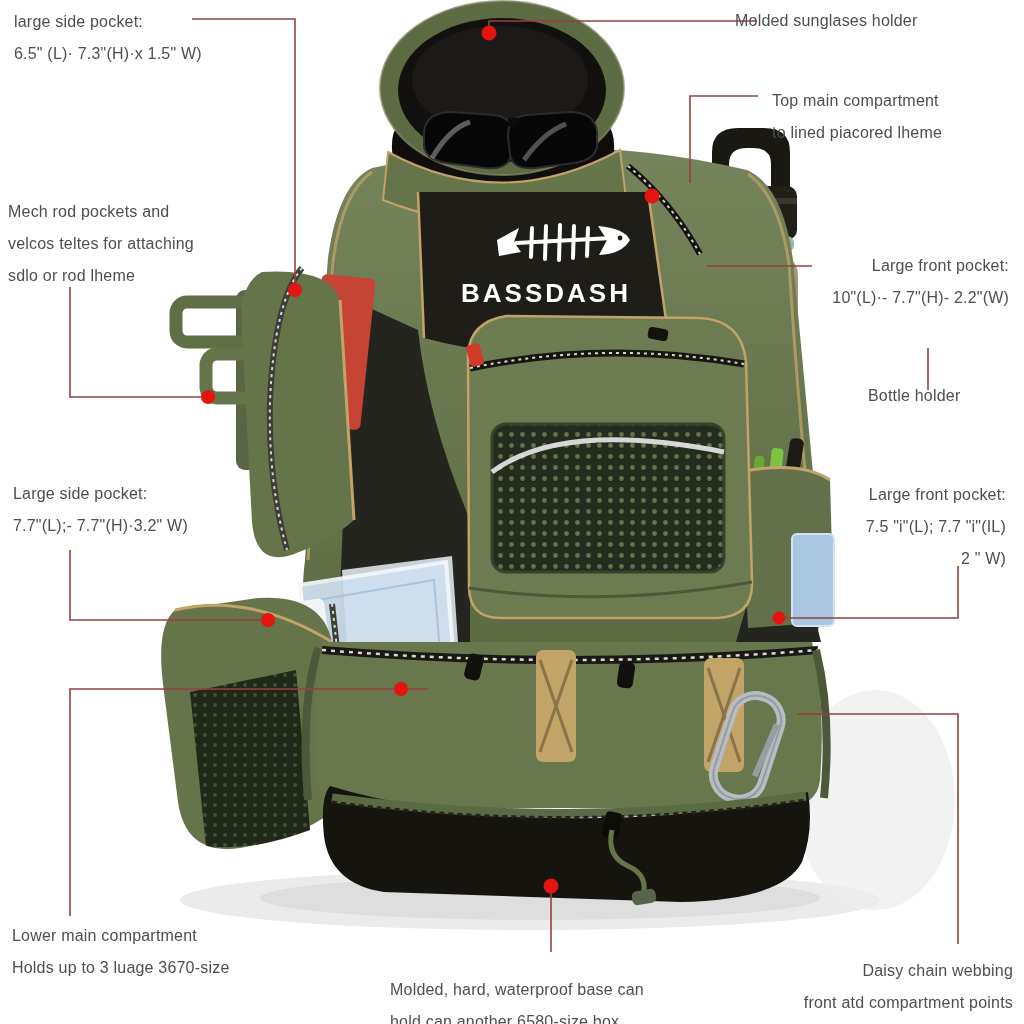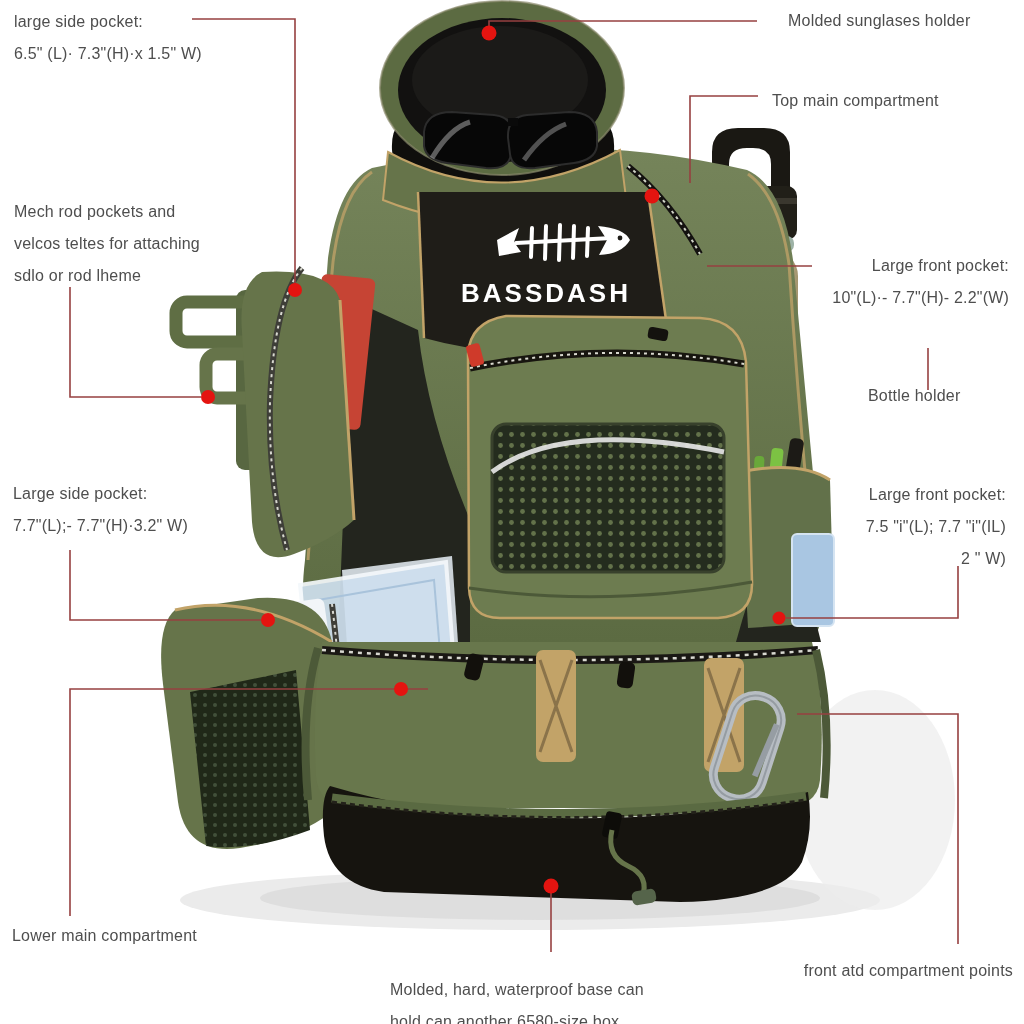--- a/index.html
+++ b/index.html
@@ -224,29 +224,30 @@
   <g>
     <path d="M958,944 L958,714 L797,714"></path>
   </g>
 </svg>
 
 <div class="callout" style="left:14px;top:6px;">
   <span class="line">large side pocket:</span>
   <span class="line">6.5" (L)· 7.3"(H)·x 1.5" W)</span>
 </div>
 
-<div class="callout" style="left:788px;top:5px;">
+<div class="callout" style="left:735px;top:5px;">
   <span class="line">Molded sunglases holder</span>
 </div>
 
 <div class="callout" style="left:772px;top:85px;">
   <span class="line">Top main compartment</span>
-</div>
-
-<div class="callout" style="left:14px;top:196px;">
+  <span class="line">to lined piacored lheme</span>
+</div>
+
+<div class="callout" style="left:8px;top:196px;">
   <span class="line">Mech rod pockets and</span>
   <span class="line">velcos teltes for attaching</span>
   <span class="line">sdlo or rod lheme</span>
 </div>
 
 <div class="callout r" style="right:15px;top:250px;">
   <span class="line">Large front pocket:</span>
   <span class="line">10"(L)·- 7.7"(H)- 2.2"(W)</span>
 </div>
 
@@ -260,22 +261,24 @@
 </div>
 
 <div class="callout r" style="right:18px;top:479px;">
   <span class="line">Large front pocket:</span>
   <span class="line">7.5 "i"(L); 7.7 "i"(IL)</span>
   <span class="line">2 " W)</span>
 </div>
 
 <div class="callout" style="left:12px;top:920px;">
   <span class="line">Lower main compartment</span>
+  <span class="line">Holds up to 3 luage 3670-size</span>
 </div>
 
 <div class="callout" style="left:390px;top:974px;">
   <span class="line">Molded, hard, waterproof base can</span>
   <span class="line">hold can another 6580-size box.</span>
 </div>
 
 <div class="callout r" style="right:11px;top:955px;">
+  <span class="line">Daisy chain webbing</span>
   <span class="line">front atd compartment points</span>
 </div>
 
 </body></html>

